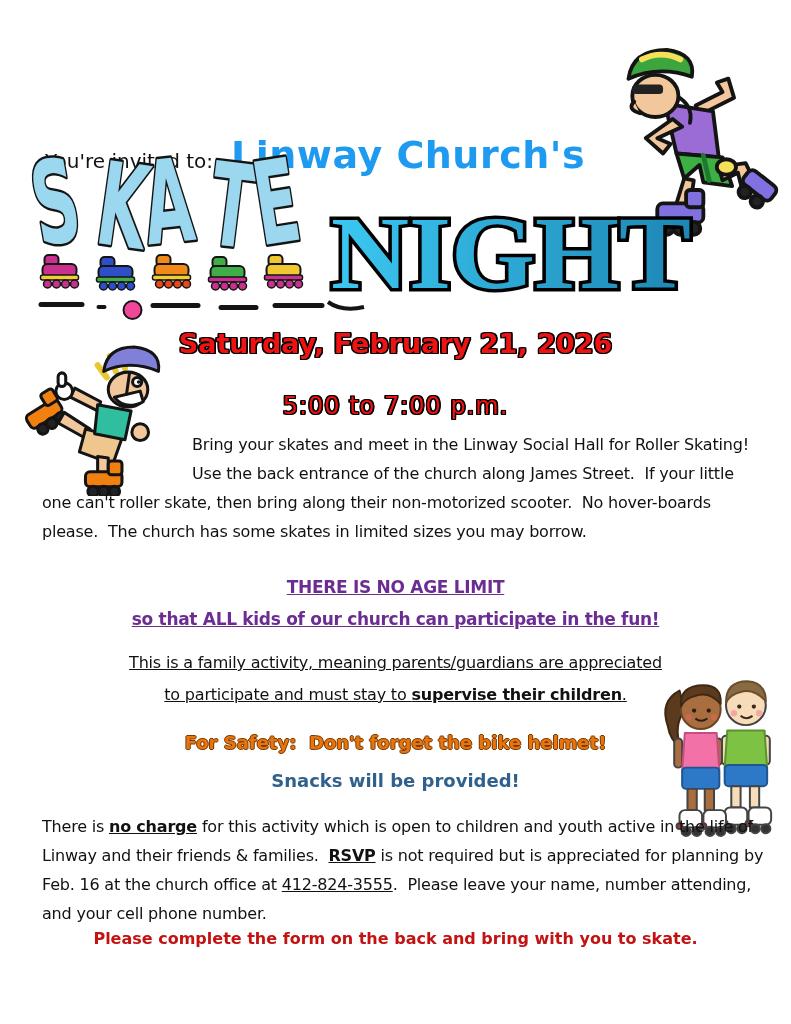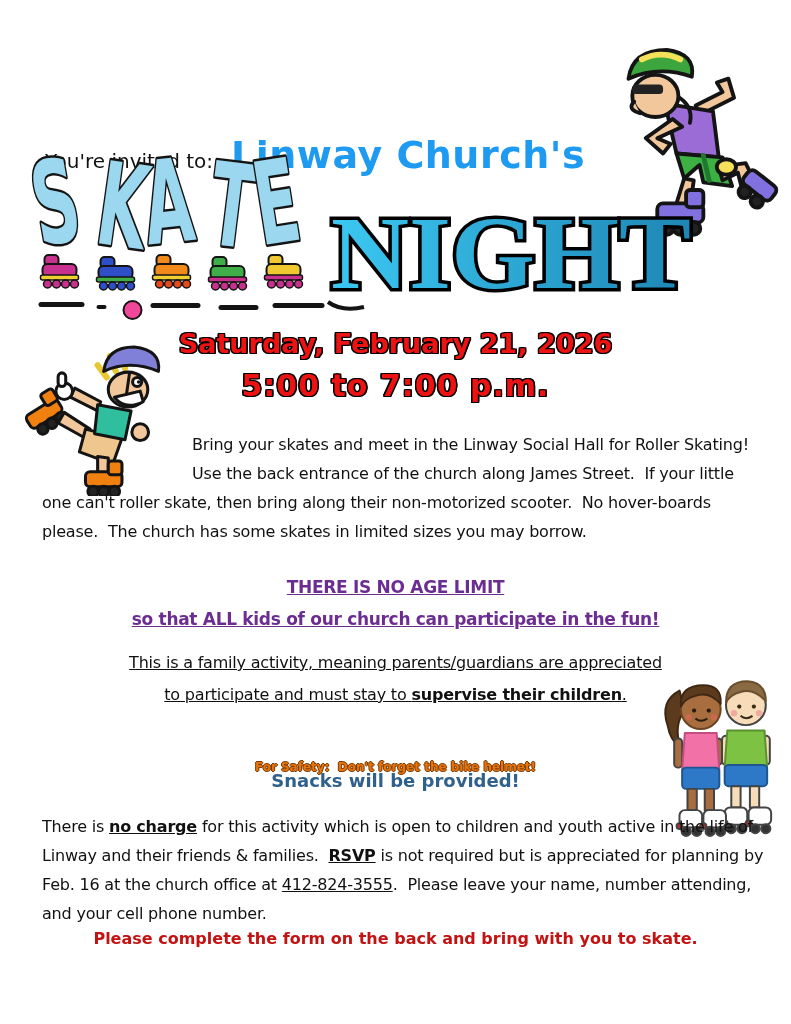--- a/index.html
+++ b/index.html
@@ -13,40 +13,40 @@
 
   .skate-art{position:absolute;left:30px;top:154px;width:305px;height:170px;}
   .night-art{position:absolute;left:324px;top:196px;width:374px;height:122px;}
   .skater-tr{position:absolute;left:592px;top:46px;width:192px;height:192px;}
   .skater-left{position:absolute;left:16px;top:344px;width:180px;height:152px;}
   .kids{position:absolute;left:654px;top:672px;width:136px;height:170px;}
 
   .outline{text-shadow:-1.4px -1.4px 0 #000,1.4px -1.4px 0 #000,-1.4px 1.4px 0 #000,
            1.4px 1.4px 0 #000,-1.4px 0 0 #000,1.4px 0 0 #000,0 -1.4px 0 #000,0 1.4px 0 #000;}
   .date{top:328px;font-size:27px;font-weight:bold;color:var(--date-red);}
-  .time{top:368px;font-size:30px;font-weight:bold;color:var(--date-red);letter-spacing:1px;}
+  .time{top:392px;font-size:24px;font-weight:normal;color:var(--date-red);letter-spacing:1px;}
 
   .para{position:absolute;left:42px;width:724px;font-size:16px;line-height:29px;
         letter-spacing:-0.2px;white-space:pre-wrap;color:#111;}
   .p1{top:430px;}
   .p2{top:812px;}
   .float-spacer{float:left;width:150px;height:58px;}
   .bu{font-weight:bold;text-decoration:underline;}
   .u{text-decoration:underline;}
 
   .age{font-size:17px;font-weight:bold;color:var(--purple);text-decoration:underline;
        text-decoration-color:var(--purple);letter-spacing:-0.3px;}
   .age1{top:577px;}
   .age2{top:609px;}
 
   .fam{font-size:16px;color:#111;text-decoration:underline;letter-spacing:-0.2px;}
   .fam1{top:653px;}
   .fam2{top:685px;}
 
-  .safety{top:760px;font-size:12px;font-weight:bold;color:var(--safety-orange);
+  .safety{top:732px;font-size:18px;font-weight:bold;color:var(--safety-orange);
           text-shadow:-1px 0 0 #7a3c00,1px 0 0 #7a3c00,0 -1px 0 #7a3c00,0 1px 0 #7a3c00;}
   .snacks{top:770px;font-size:18px;font-weight:bold;color:var(--snacks-blue);}
   .closing{top:929px;font-size:16px;font-weight:bold;color:var(--closing-red);}
 
   .skletter{font-family:"DejaVu Sans",sans-serif;font-weight:bold;font-size:115px;
             fill:var(--skate-blue);stroke:#141414;stroke-width:5px;paint-order:stroke;
             stroke-linejoin:round;}
   .night-text{font-family:"Liberation Serif",serif;font-weight:bold;font-size:104px;
               fill:url(#ng);stroke:#000;stroke-width:7px;paint-order:stroke;}
 </style>

